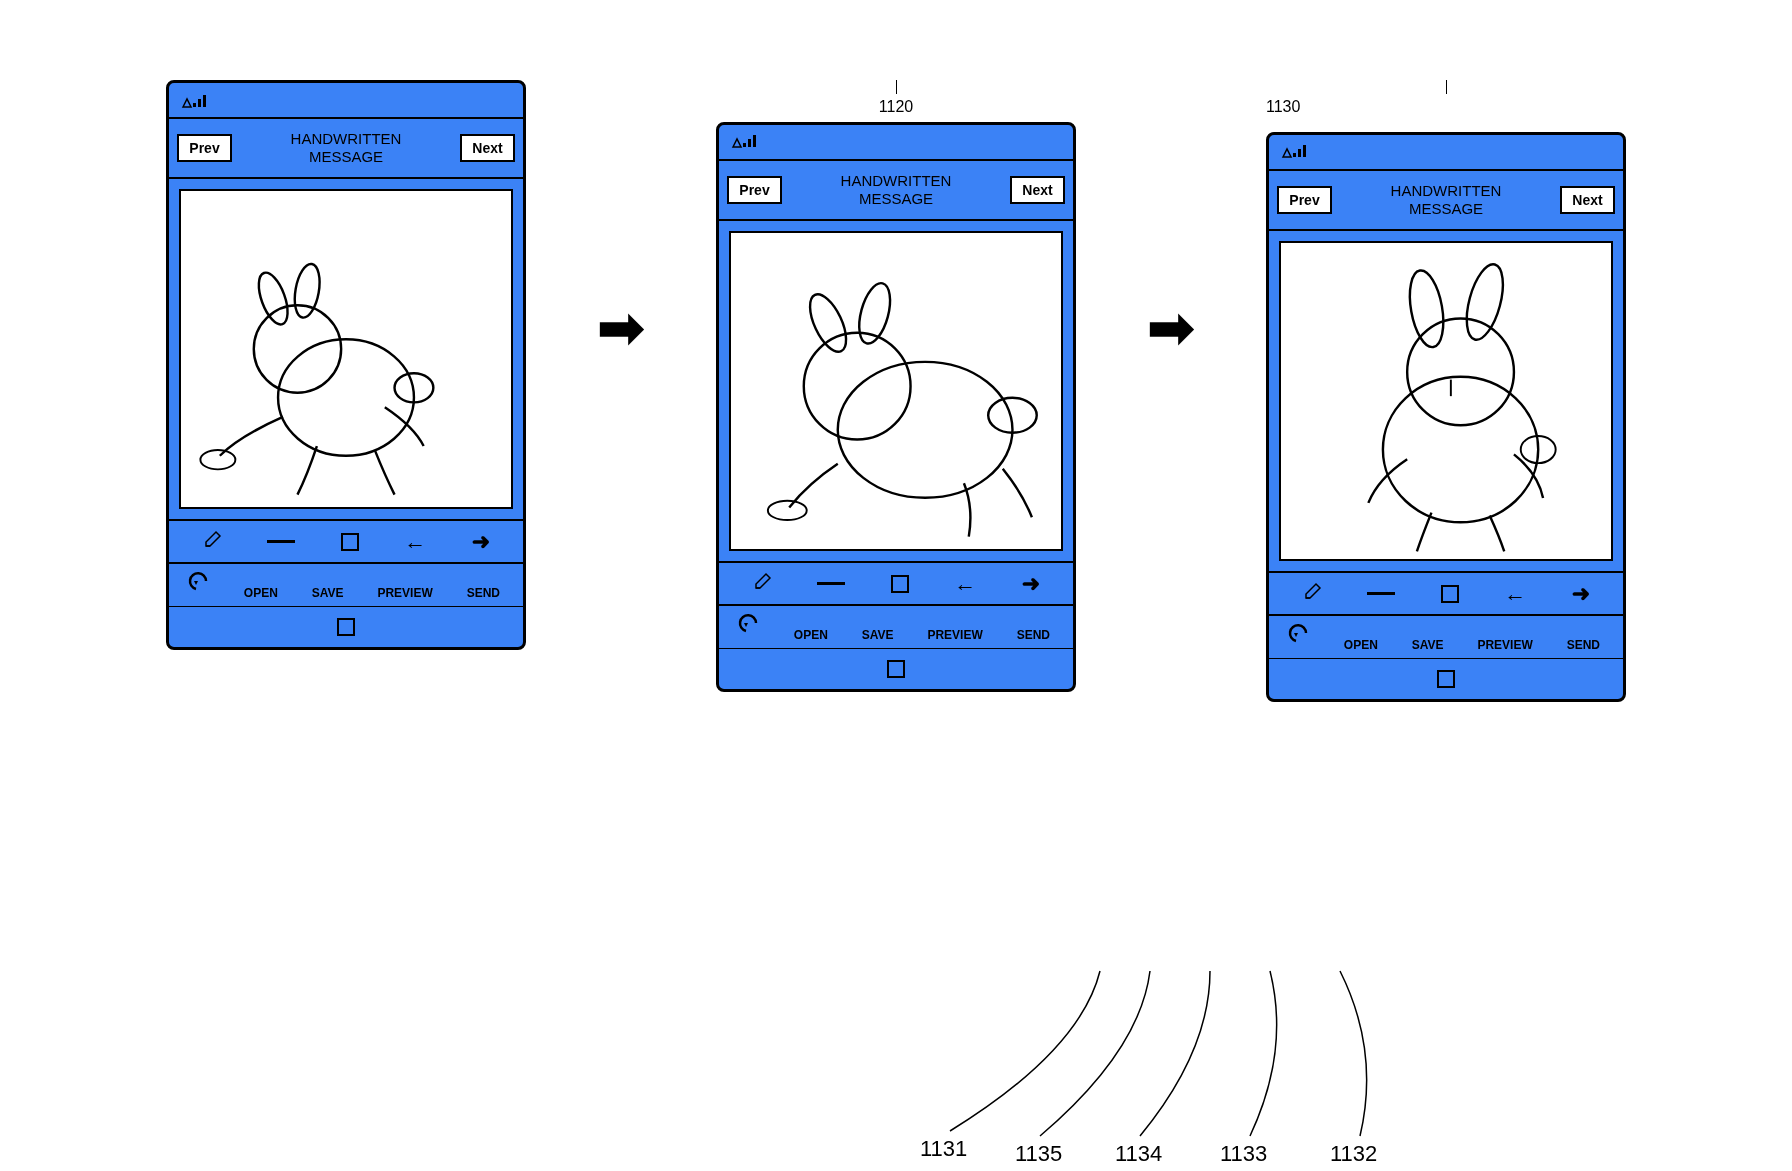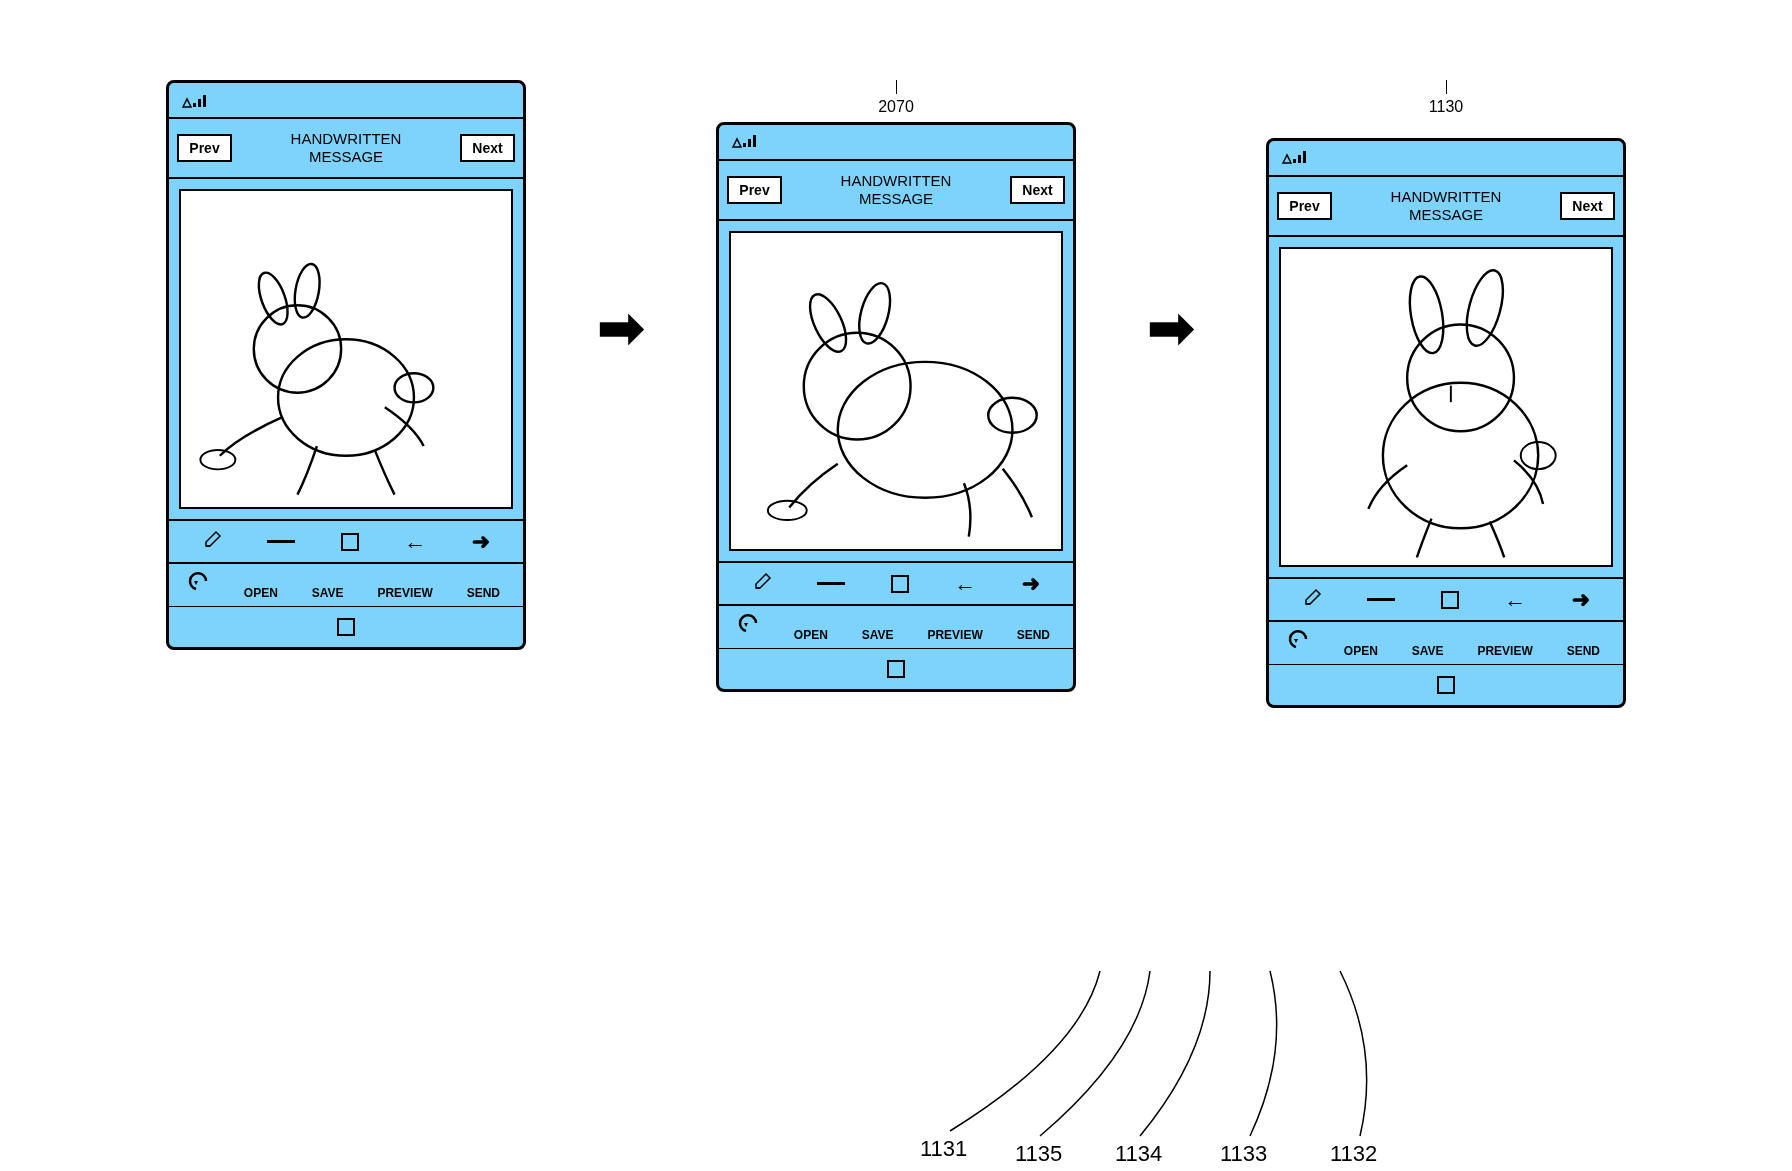--- a/index.html
+++ b/index.html
@@ -26,21 +26,21 @@
       display: flex;
       flex-direction: column;
       align-items: center;
     }
 
     
     .phone {
       width: 360px;
       border: 3px solid #000;
       border-radius: 8px;
-      background: #7dd3fc;
+      background: #3b82f6;
       overflow: hidden;
       position: relative;
     }
 
     
     .status-bar {
       display: flex;
       align-items: center;
       padding: 4px 8px;
       border-bottom: 2px solid #000;
@@ -264,21 +264,21 @@
     </div>
   </div>
 
   <div class="arrow-between">
     <span style="font-size:56px; font-weight:900; line-height:1;">➡</span>
   </div>
 
   <div class="phone-wrapper">
     <div style="position:relative; width:360px; text-align:center; margin-bottom:6px;">
       <div style="position:absolute; left:50%; top:0; width:1px; height:14px; background:#000;"></div>
-      <div style="padding-top:18px;">2070</div>
+      <div style="padding-top:18px;">1120</div>
     </div>
     <div class="phone">
       <div class="status-bar">
         <span>
           <svg width="32" height="22" viewBox="0 0 32 22">
             <polygon points="6,18 10,10 14,18" fill="none" stroke="#000" stroke-width="1.5"></polygon>
             <rect x="16" y="14" width="3" height="4" fill="#000"></rect>
             <rect x="21" y="10" width="3" height="8" fill="#000"></rect>
             <rect x="26" y="6" width="3" height="12" fill="#000"></rect>
           </svg>
@@ -342,21 +342,21 @@
         <div class="bottom-square"></div>
       </div>
     </div>
   </div>
 
   <div class="arrow-between">
     <span style="font-size:56px; font-weight:900; line-height:1;">➡</span>
   </div>
 
   <div class="phone-wrapper">
-    <div style="position:relative; width:360px; text-align:center; margin-bottom:22px;">
+    <div style="position:relative; width:360px; margin-bottom:16px;">
       <div style="position:absolute; left:50%; top:0; width:1px; height:14px; background:#000;"></div>
       <div style="padding-top:18px;">1130</div>
     </div>
     <div class="phone">
       <div class="status-bar">
         <span>
           <svg width="32" height="22" viewBox="0 0 32 22">
             <polygon points="6,18 10,10 14,18" fill="none" stroke="#000" stroke-width="1.5"></polygon>
             <rect x="16" y="14" width="3" height="4" fill="#000"></rect>
             <rect x="21" y="10" width="3" height="8" fill="#000"></rect>

